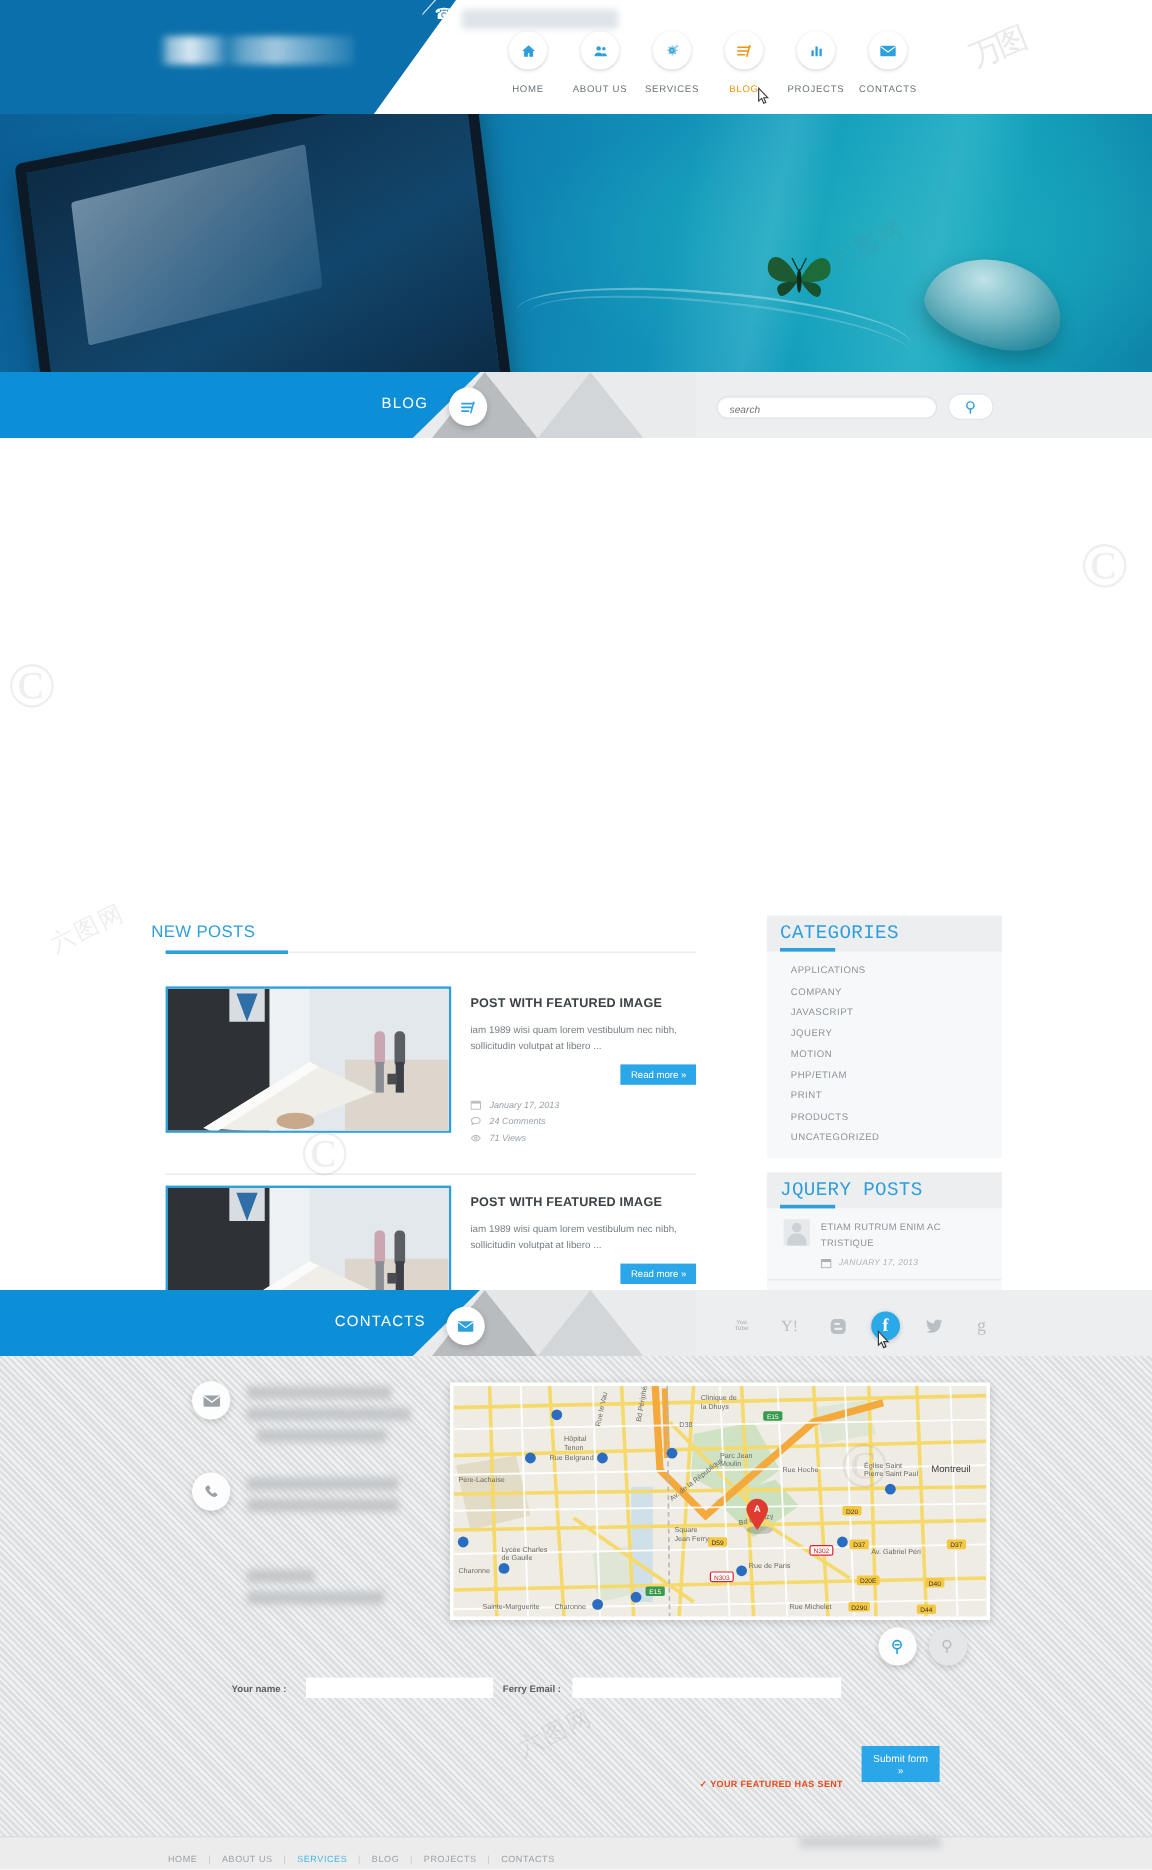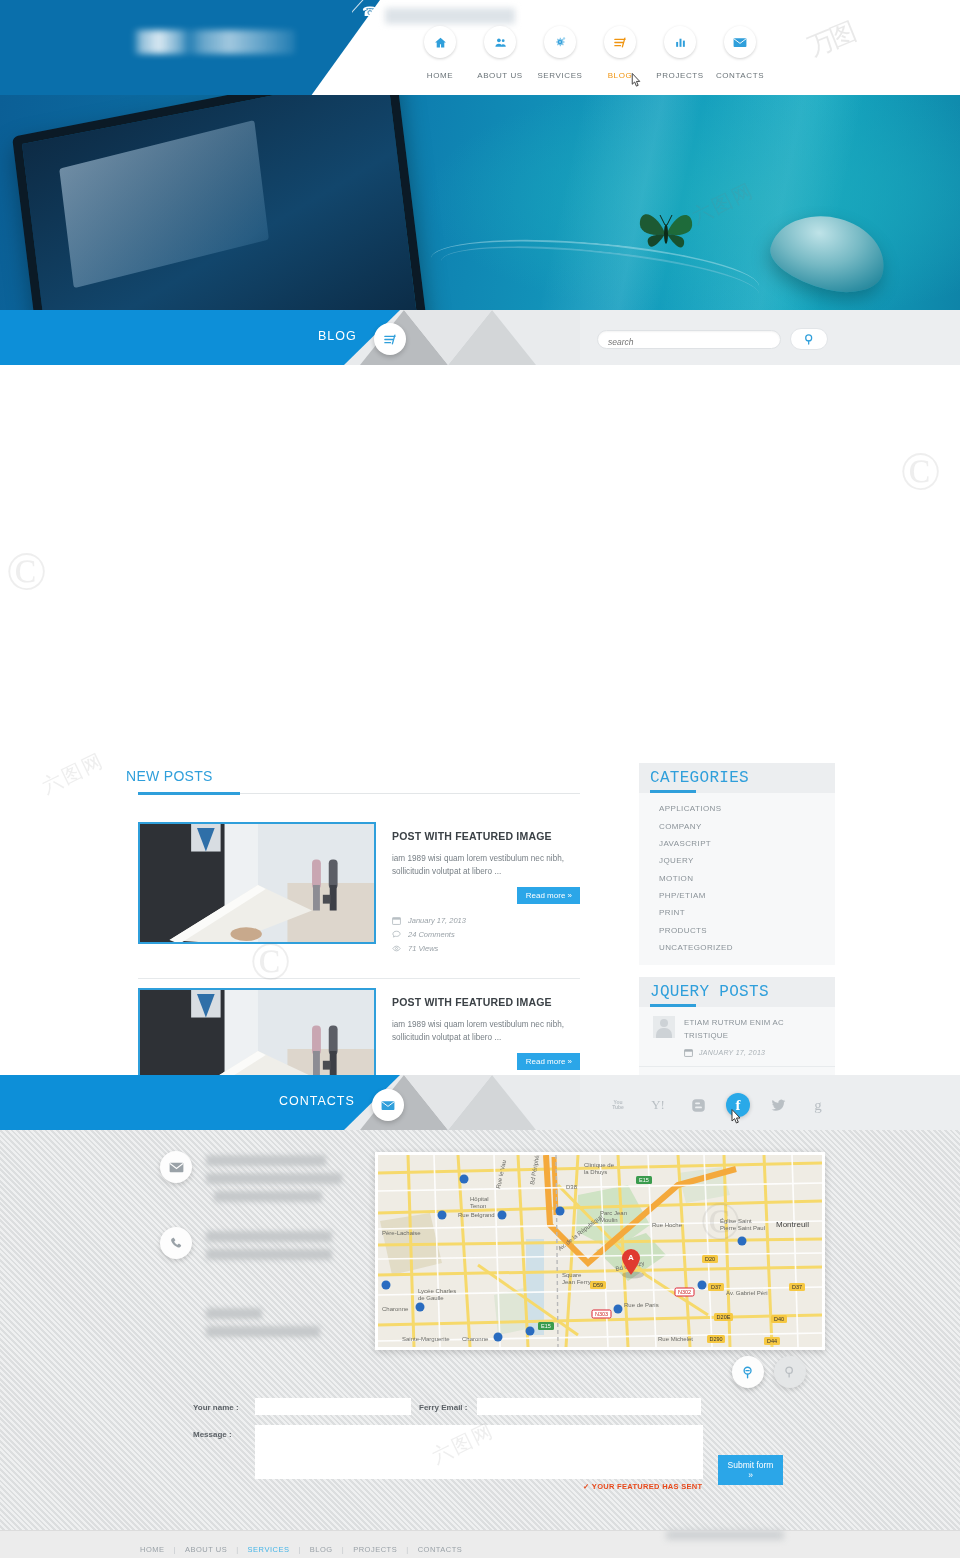--- a/index.html
+++ b/index.html
@@ -989,24 +989,20 @@
   </span>
 </div>
 
 <div class="form-wrap">
   <div class="form-row">
     <span class="form-label" style="width:62px">Your name :</span>
     <input class="fi" style="width: 156px;" value="">
     <span class="form-label" style="width:66px;padding-left:8px">Ferry Email :</span>
     <input class="fi" style="width: 224px;" value="">
   </div>
-  <div class="form-row">
-    <span class="form-label" style="width:62px">Message :</span>
-    <textarea class="ta" style=""></textarea>
-  </div>
   <button class="submit-btn">Submit form »</button>
   <div class="sent-msg">✓ YOUR FEATURED HAS SENT</div>
 </div>
 
 <div class="footer">
   <div class="footer-nav">
     <span class="fn-link">HOME</span>
     <span class="fn-sep">|</span>
     <span class="fn-link">ABOUT US</span>
     <span class="fn-sep">|</span>

